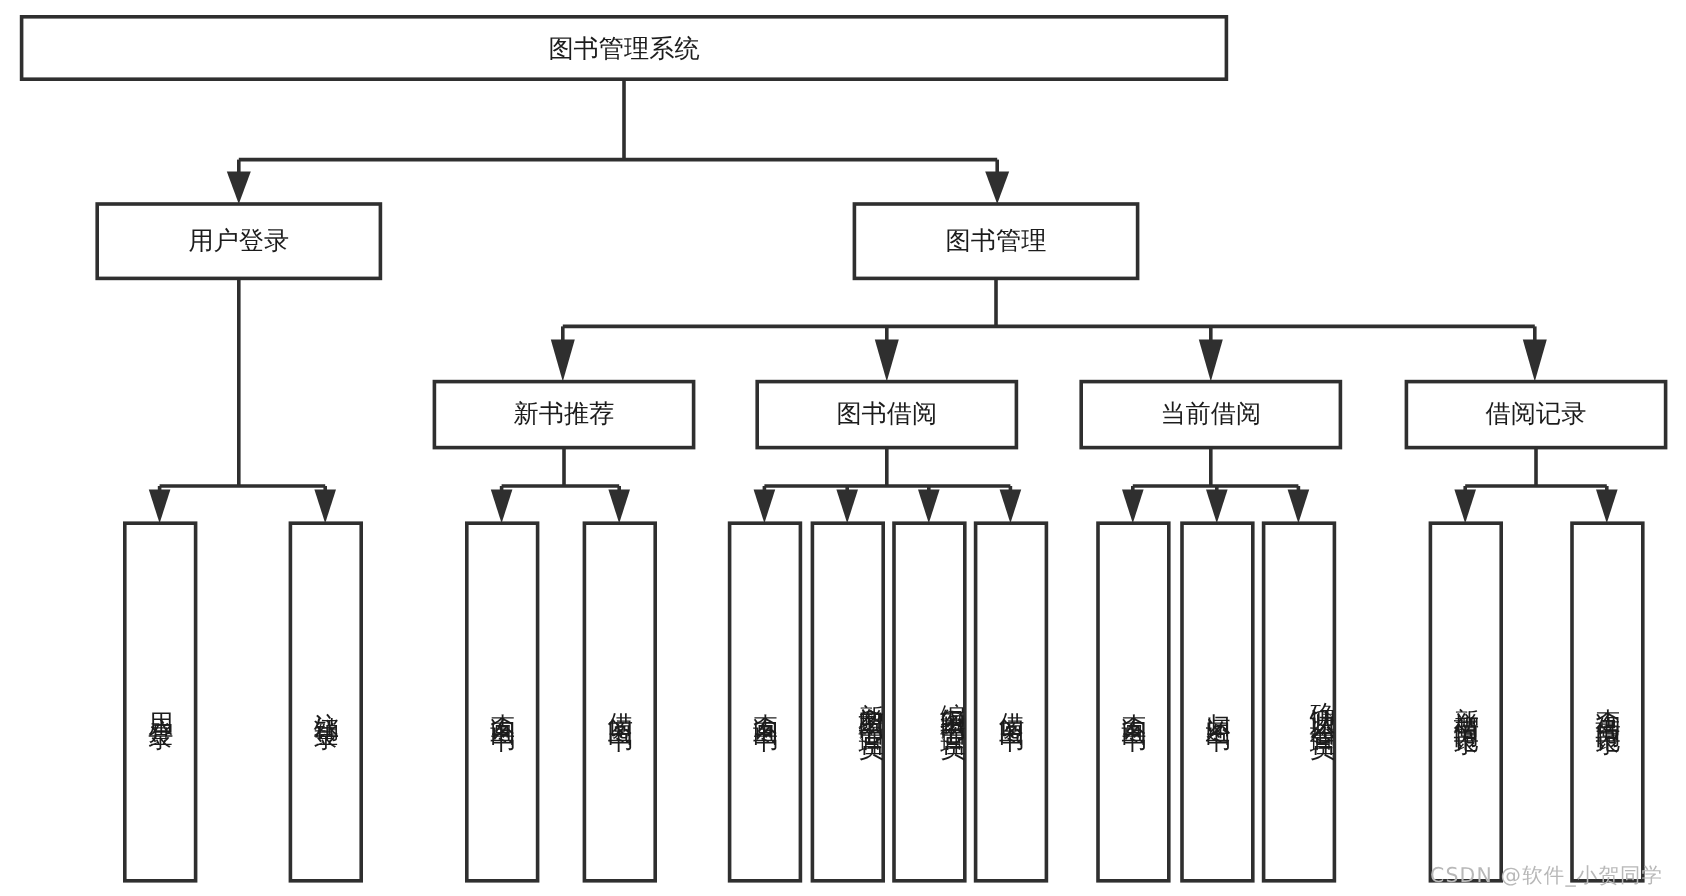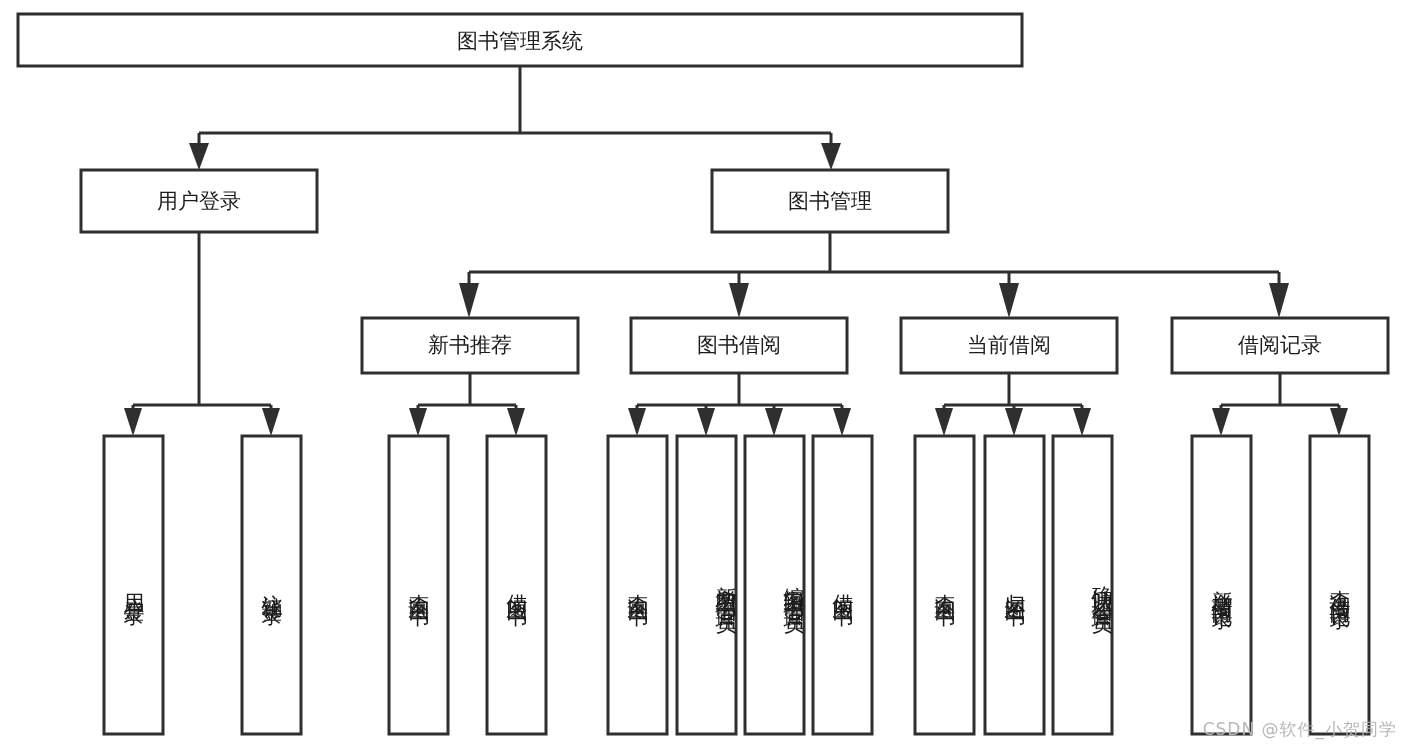--- a/index.html
+++ b/index.html
@@ -60,21 +60,21 @@
     color: #1c1c1c;
     display: flex;
     align-items: center;
     justify-content: center;
     white-space: nowrap;
     pointer-events: none;
     user-select: none;
   }
   .watermark {
     position: absolute;
-    right: 8px;
+    right: 19px;
     bottom: 6px;
     font-family: "DejaVu Sans", "Liberation Sans", sans-serif;
     font-size: 17px;
     color: #b8b8b8;
     letter-spacing: 1px;
     white-space: nowrap;
     user-select: none;
     margin-top: 48px;
   }
 </style>

